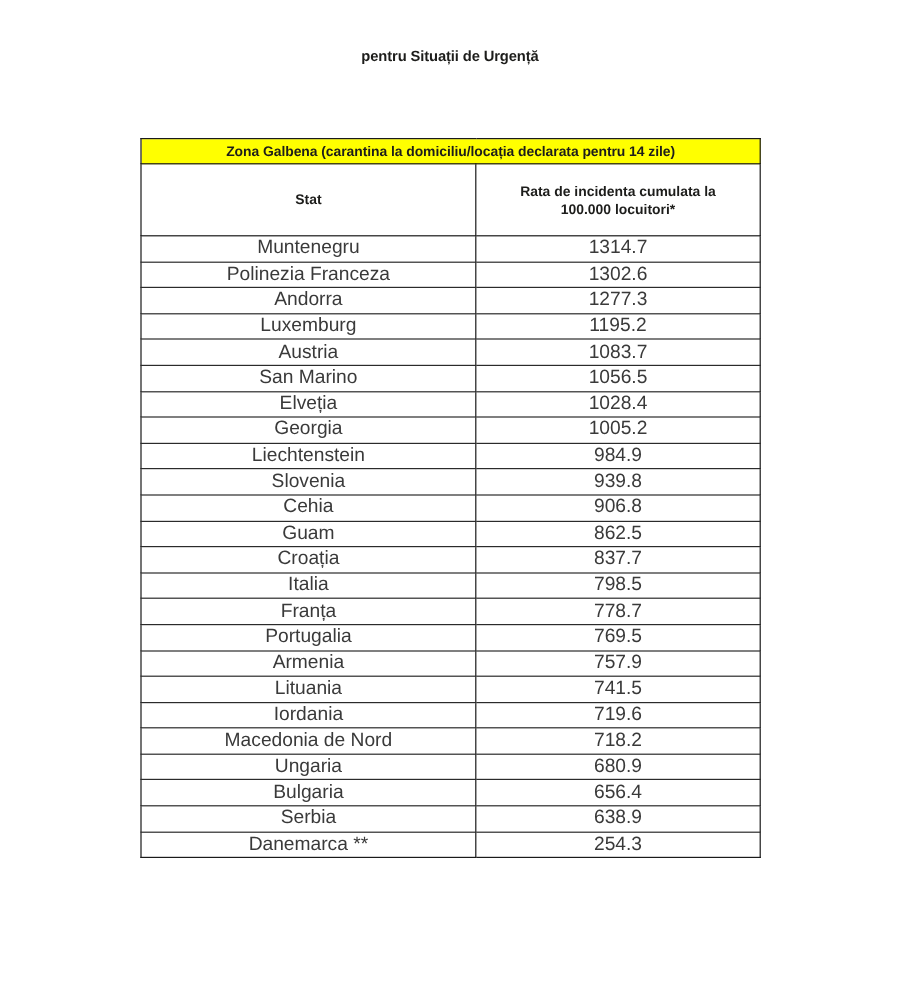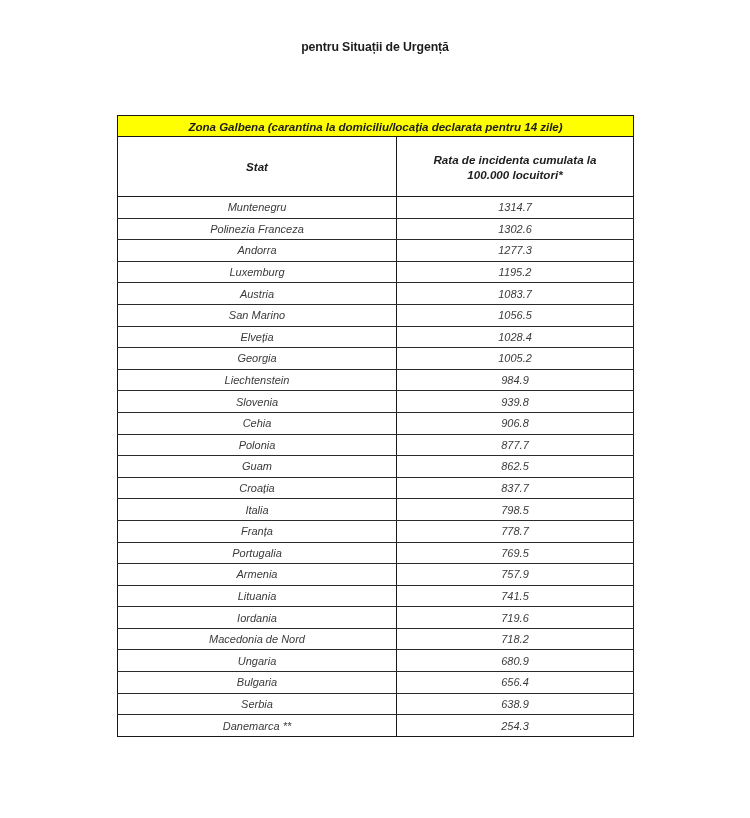--- a/index.html
+++ b/index.html
@@ -43,21 +43,20 @@
     position: absolute;
     left: 117px;
     top: 115px;
     width: 516px;
   }
 
   table.risk-table {
     width: 516px;
     border-collapse: collapse;
     table-layout: fixed;
-    font-style: italic;
   }
 
   table.risk-table col.c-state  { width: 279px; }
   table.risk-table col.c-rate   { width: 237px; }
 
   
   tr.zone-row td {
     background: #ffff00;
     border: 1.6px solid #1a1a1a;
     text-align: center;
@@ -86,21 +85,21 @@
     display: block;
   }
 
   
   tr.data-row td {
     border-left: 1.6px solid #1a1a1a;
     border-right: 1.6px solid #1a1a1a;
     border-top: 1px solid #2b2b2b;
     border-bottom: 1px solid #2b2b2b;
     text-align: center;
-    font-size: 11px;
+    font-size: 16px;
     color: #3a3a3a;
     height: 20.6px;
     padding: 0 4px;
     background: #ffffff;
     white-space: nowrap;
     overflow: hidden;
   }
   tr.data-row:last-child td {
     border-bottom: 1.6px solid #1a1a1a;
   }
@@ -175,24 +174,20 @@
           </tr>
           <tr class="data-row">
             <td class="state">Slovenia</td>
             <td class="rate">939.8</td>
           </tr>
           <tr class="data-row">
             <td class="state">Cehia</td>
             <td class="rate">906.8</td>
           </tr>
           <tr class="data-row">
-            <td class="state">Polonia</td>
-            <td class="rate">877.7</td>
-          </tr>
-          <tr class="data-row">
             <td class="state">Guam</td>
             <td class="rate">862.5</td>
           </tr>
           <tr class="data-row">
             <td class="state">Croația</td>
             <td class="rate">837.7</td>
           </tr>
           <tr class="data-row">
             <td class="state">Italia</td>
             <td class="rate">798.5</td>

